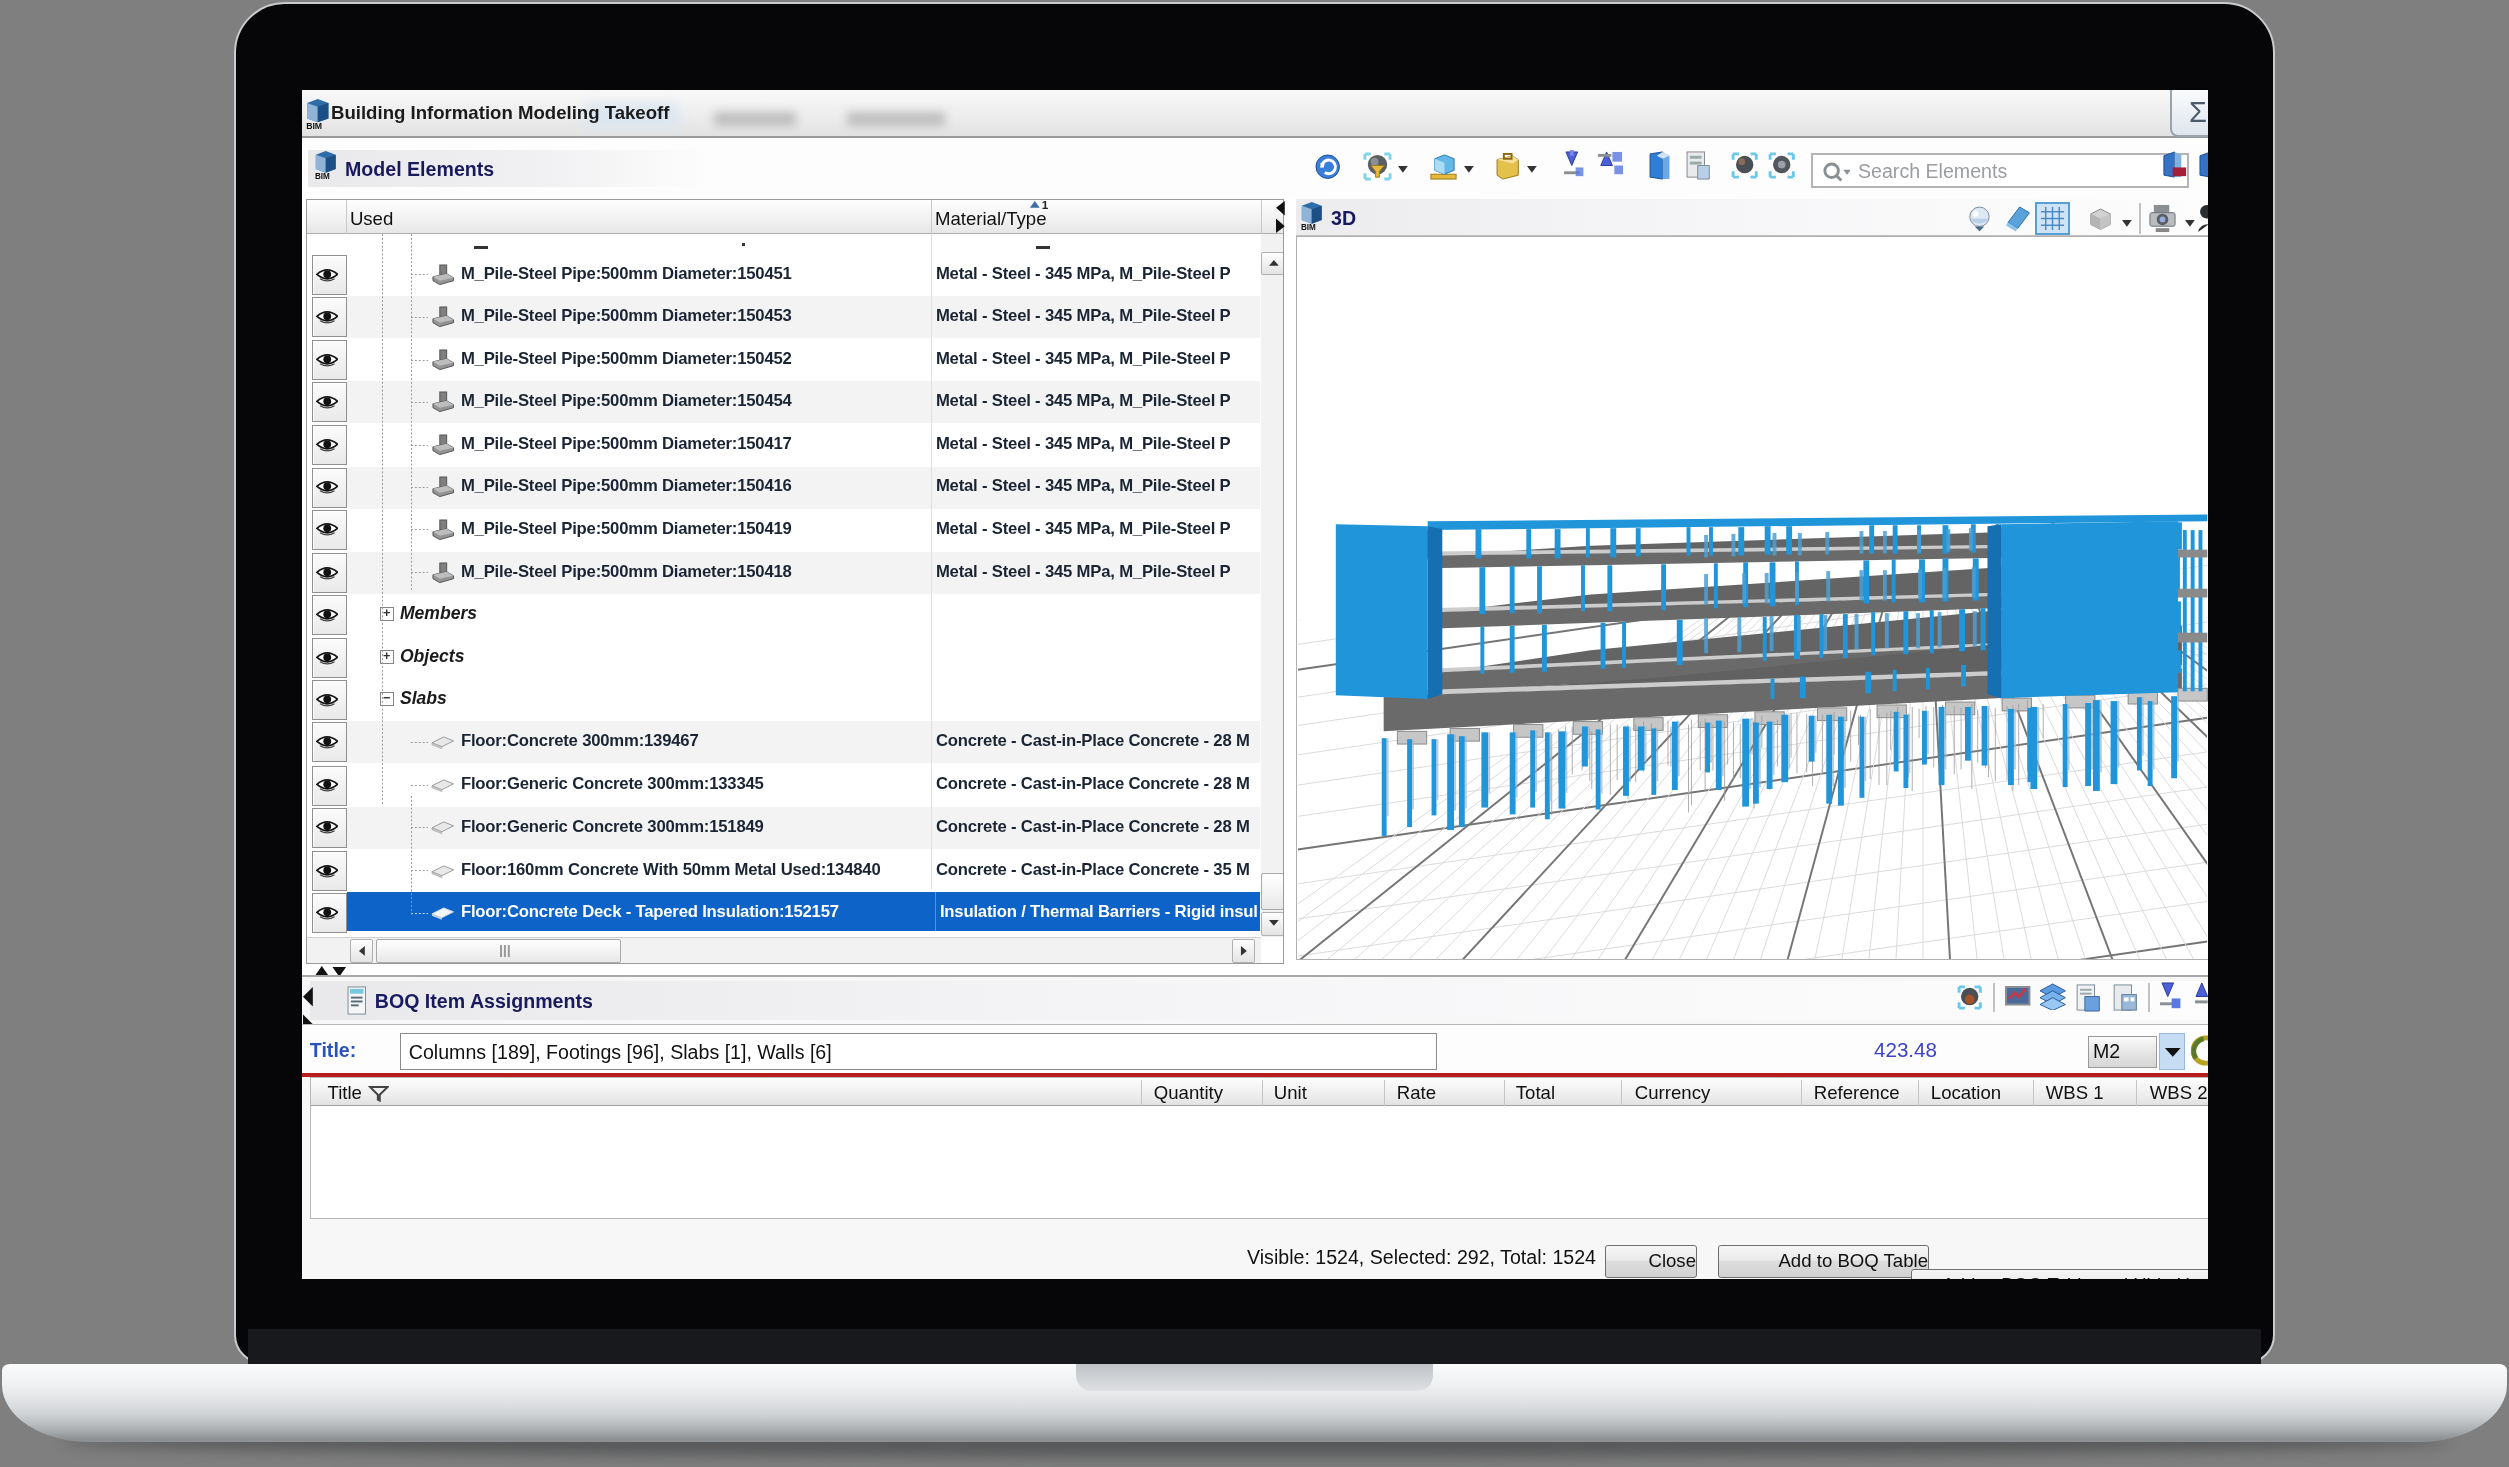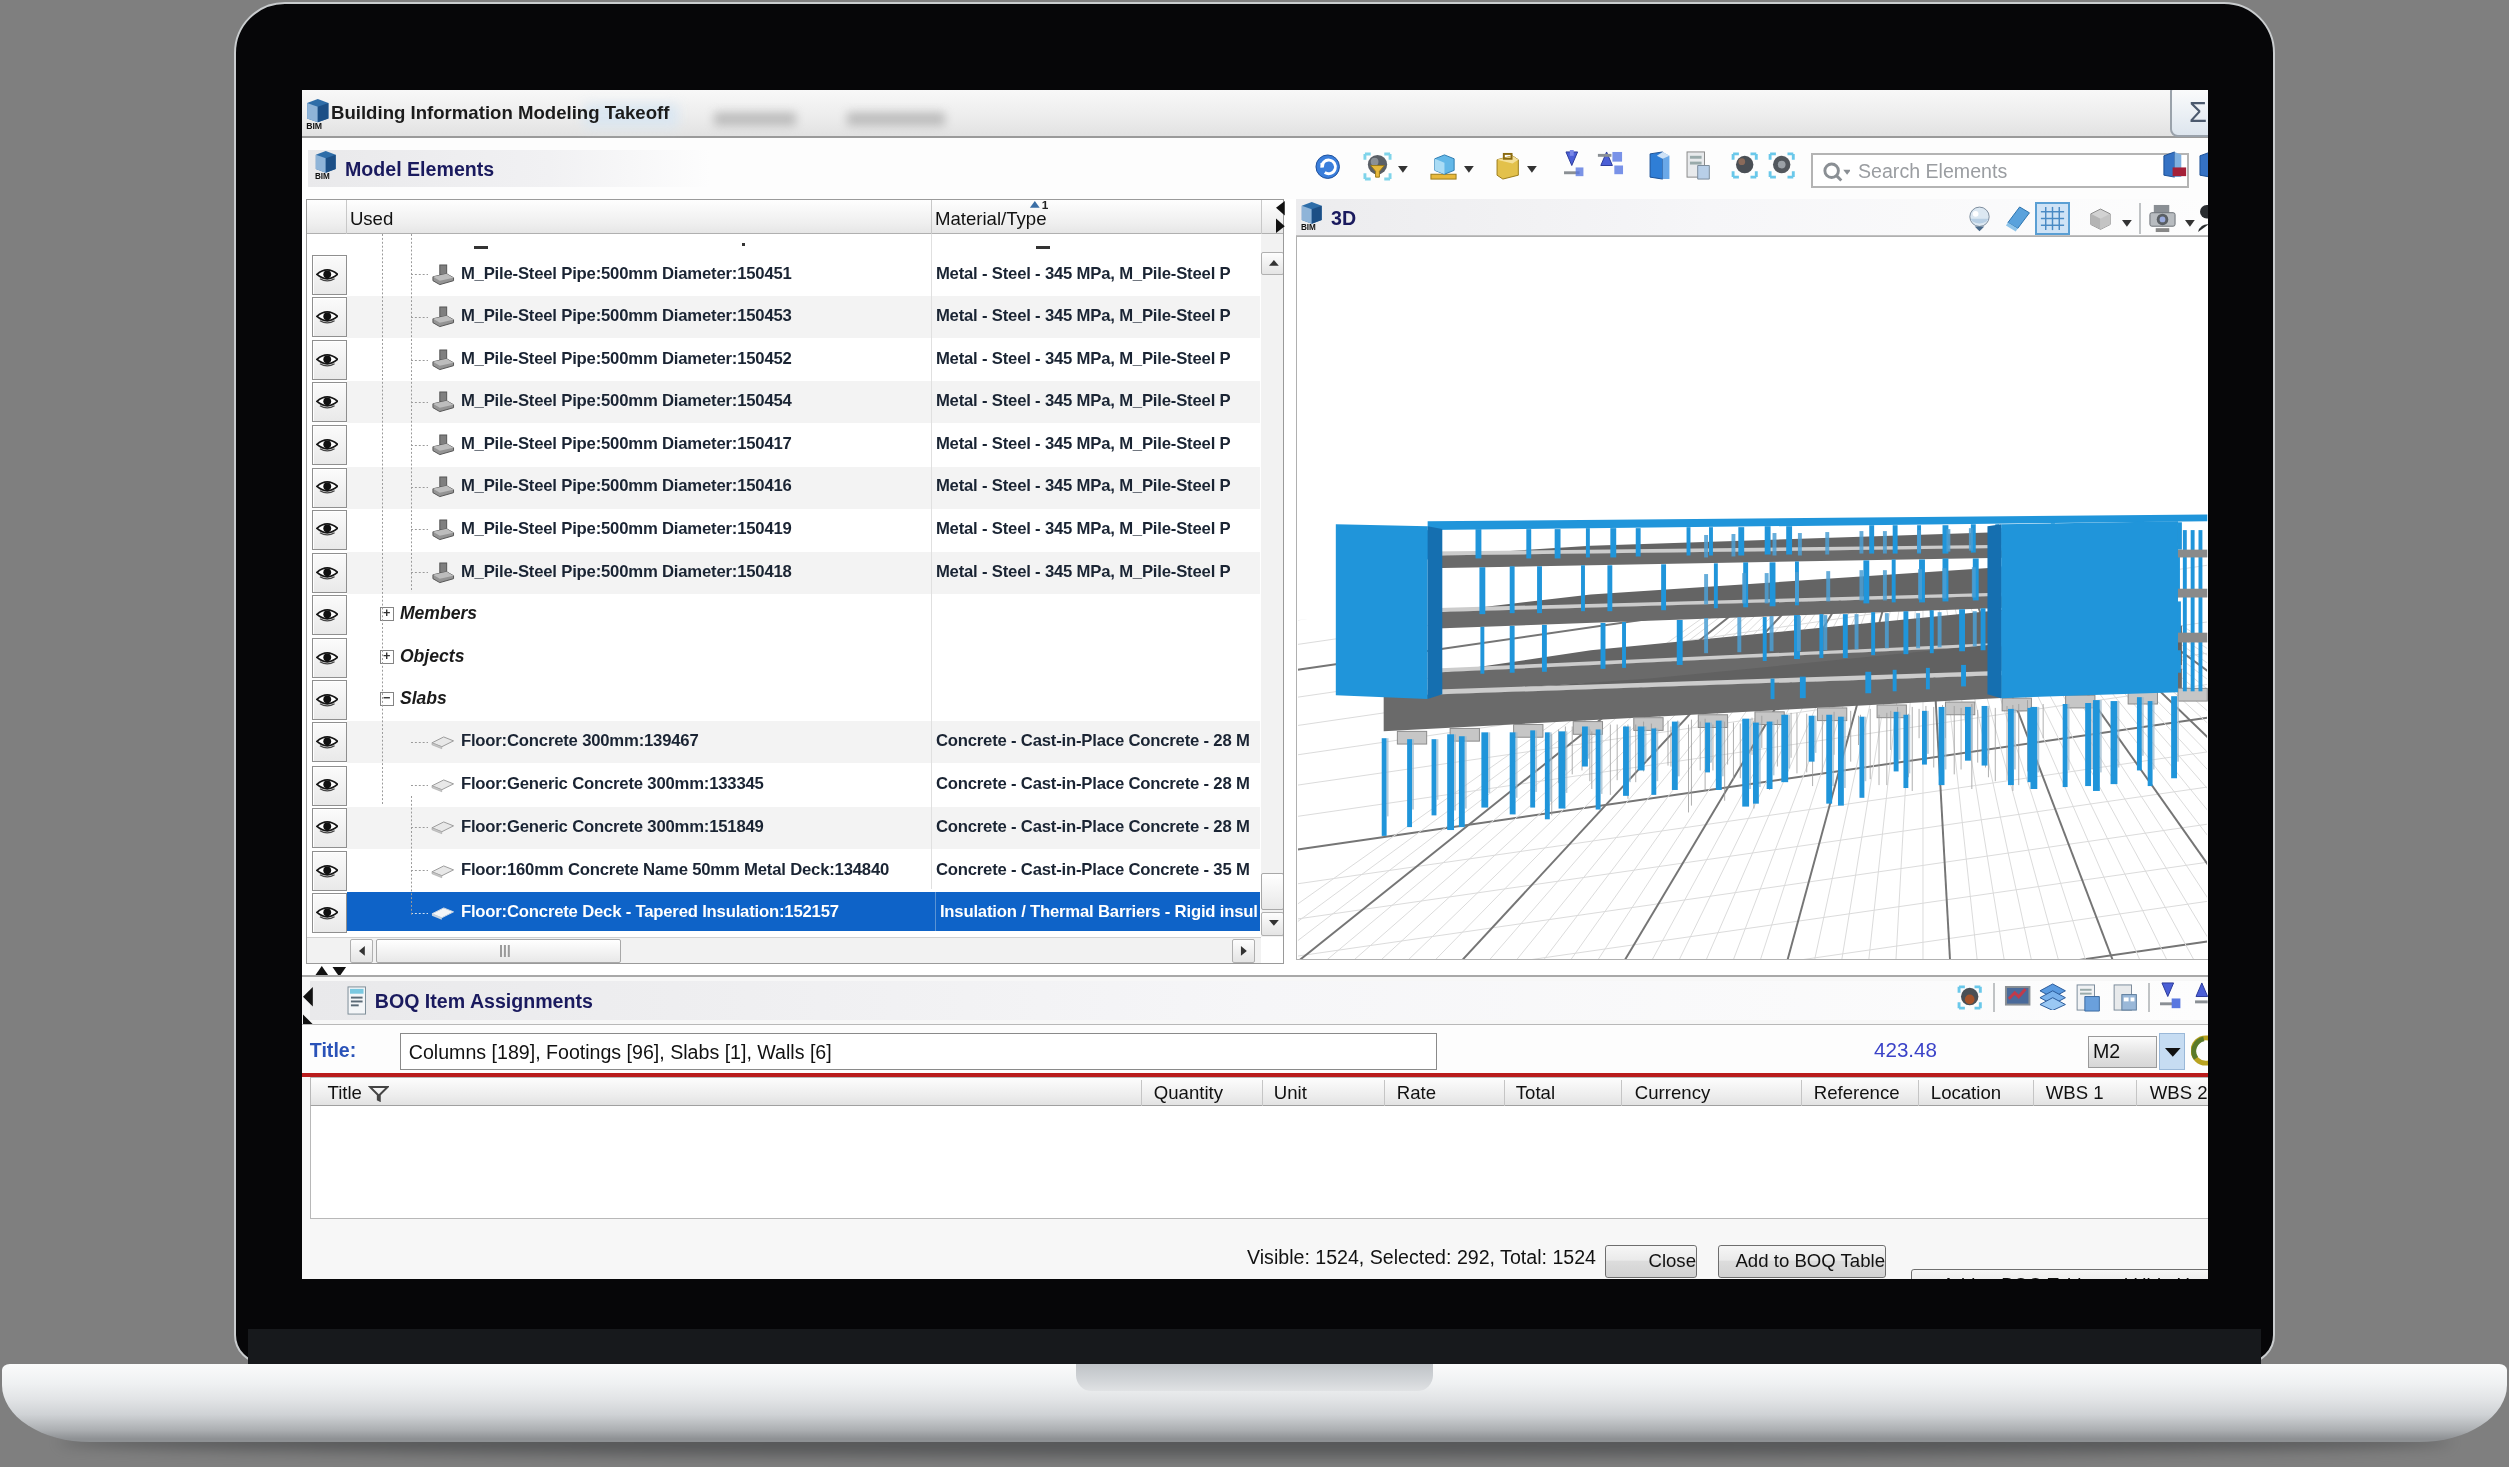--- a/index.html
+++ b/index.html
@@ -362,21 +362,21 @@
       <svg class="eyes" style="top:663px;" width="22.5" height="15.7" viewBox="0 0 23 16">
         <path d="M1,7.5 Q11.5,-1.5 22,7.5 Q11.5,16.5 1,7.5 Z" fill="#fff" stroke="#151515" stroke-width="1.8"></path>
         <circle cx="11.5" cy="7.5" r="4" fill="#111"></circle>
         <path d="M4,12 Q11.5,16.5 19,12" stroke="#444" stroke-width="1.2" fill="none"></path>
       </svg>
       <div class="hdot" style="left:104px;top:670px;width:17.6px;"></div>
       <div class="abs" style="left:123px;top:663px;"><svg width="25.5" height="15.7" viewBox="0 0 26 16">
           <polygon points="2,9 14,3 24,7 12,13" fill="#e8e8e8" stroke="#9a9a9a"></polygon>
           <polygon points="2,9 12,13 12,15 2,11" fill="#c8c8c8" stroke="#9a9a9a" stroke-width=".5"></polygon>
         </svg></div>
-      <div class="abs ttxt" style="left:154px;top:660px;">Floor:160mm Concrete Name 50mm Metal Deck:134840</div>
+      <div class="abs ttxt" style="left:154px;top:660px;">Floor:160mm Concrete With 50mm Metal Used:134840</div>
       <div class="abs ttxt" style="left:629px;top:660px;width:324px;overflow:hidden;">Concrete - Cast-in-Place Concrete - 35 M</div>
       <div class="abs" style="left:40px;top:692px;width:913px;height:39px;background:#0e63c8;"></div>
       <div class="eyec" style="top:693px;height:40px;"></div>
       <svg class="eyes" style="top:705px;" width="22.5" height="15.7" viewBox="0 0 23 16">
         <path d="M1,7.5 Q11.5,-1.5 22,7.5 Q11.5,16.5 1,7.5 Z" fill="#fff" stroke="#151515" stroke-width="1.8"></path>
         <circle cx="11.5" cy="7.5" r="4" fill="#111"></circle>
         <path d="M4,12 Q11.5,16.5 19,12" stroke="#444" stroke-width="1.2" fill="none"></path>
       </svg>
       <div class="hdot" style="left:104px;top:713px;width:17.6px;background-image:linear-gradient(to right,#cfe0f2 40%,rgba(0,0,0,0) 0%);"></div>
       <div class="abs" style="left:123px;top:705px;"><svg width="25.5" height="15.7" viewBox="0 0 26 16">
@@ -974,17 +974,17 @@
         <div class="colsep" style="left:1722px;"></div>
         <div class="colsep" style="left:1825px;"></div>
  <svg class="abs" style="left:57px;top:6.9px;" width="21.6" height="17.6" viewBox="0 0 22 18">
           <polygon points="2,2 20,2 12,10 12,16 10,15 10,10" fill="none" stroke="#444" stroke-width="2"></polygon>
         </svg>
 </div>
       <div class="abs" style="left:7.8px;top:129px;width:1899px;height:113px;background:#fff;border:1px solid #b8b8b8;border-top:none;"></div>
       <div class="abs" style="left:0;top:242px;width:1906px;height:62px;background:#f7f7f7;">
  <div class="abs" style="left:760px;top:27.4px;width:534px;text-align:right;font-size:19.6px;color:#111;">Visible: 1524, Selected: 292, Total: 1524</div>
  <div class="btn" style="left:1303px;top:25.5px;width:92px;">Close</div>
- <div class="btn" style="left:1416px;top:25.5px;width:168px;padding-left:8px;">Add to BOQ Table</div>
+ <div class="btn" style="left:1416px;top:25.5px;width:211px;padding-left:8px;">Add to BOQ Table</div>
  <div class="btn" style="left:1609px;top:25.5px;width:310px;margin-top:24px;">Add to BOQ Table and Hide Used</div>
 </div>
     </div>
   </div>
 
 </body></html>

